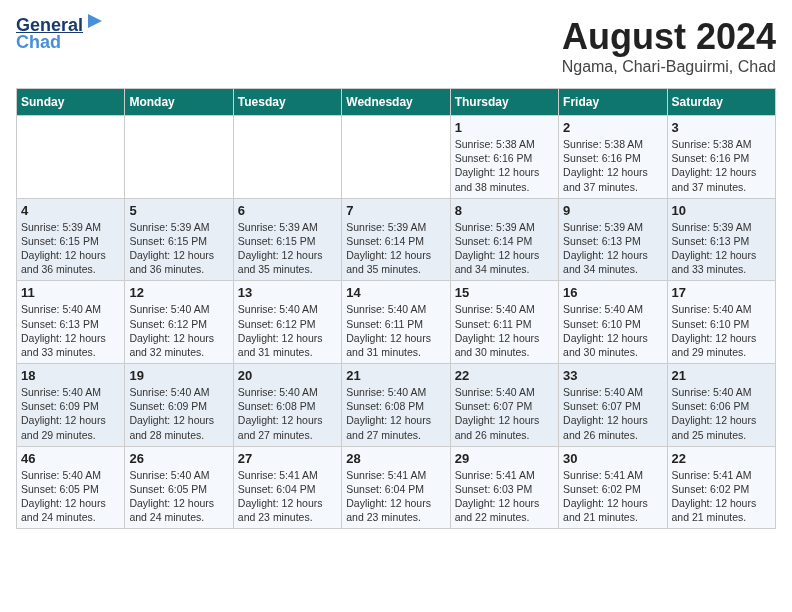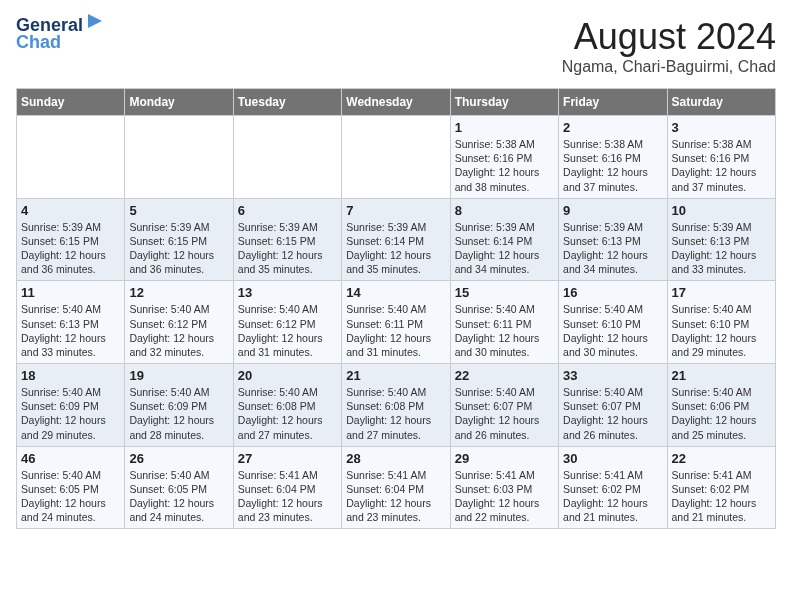--- a/index.html
+++ b/index.html
@@ -18,41 +18,42 @@
     }
     .logo {
       display: flex;
       align-items: center;
     }
     .logo-text {
       font-size: 18px;
       font-weight: bold;
       color: #1a3a6b;
       line-height: 1.1;
+      text-decoration: underline;
     }
     .title-section {
       text-align: right;
     }
     .month-year {
       font-size: 36px;
-      font-weight: normal;
+      font-weight: bold;
       color: #222;
     }
     .location {
       font-size: 16px;
       color: #444;
       margin-left: 23px;
     }
     .calendar-table {
       width: 100%;
       border-collapse: collapse;
       font-size: 11px;
     }
     .calendar-table thead tr th {
-      background-color: #737373;
+      background-color: #0f766e;
       color: #fff;
       padding: 6px 4px;
       text-align: left;
       font-size: 12px;
       font-weight: bold;
       border: 1px solid #ccc;
     }
     .calendar-table tbody tr td {
       vertical-align: top;
       padding: 4px 4px;

